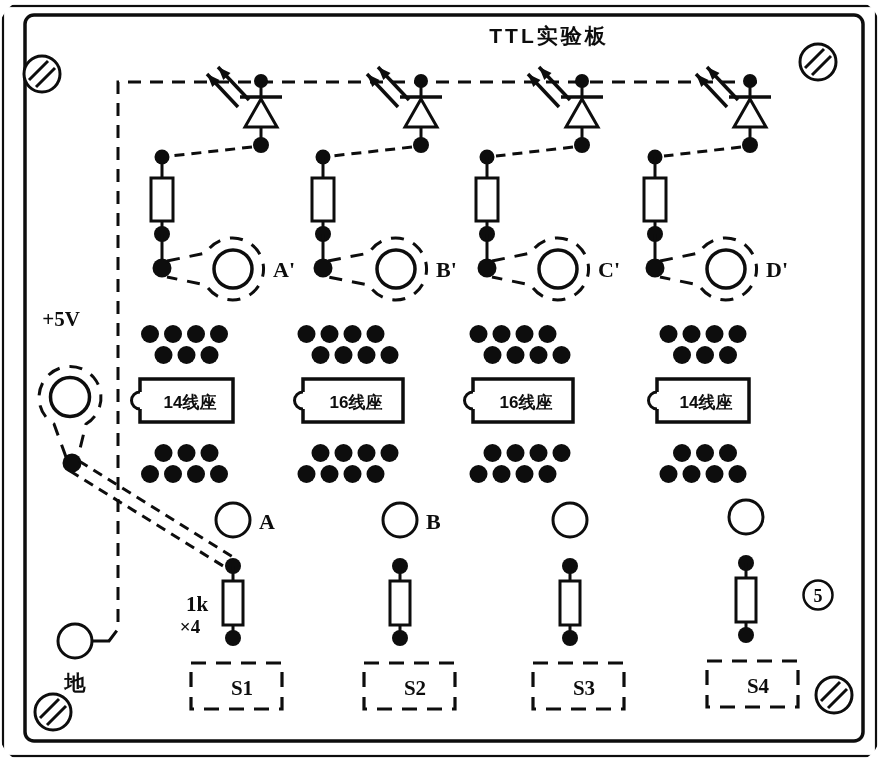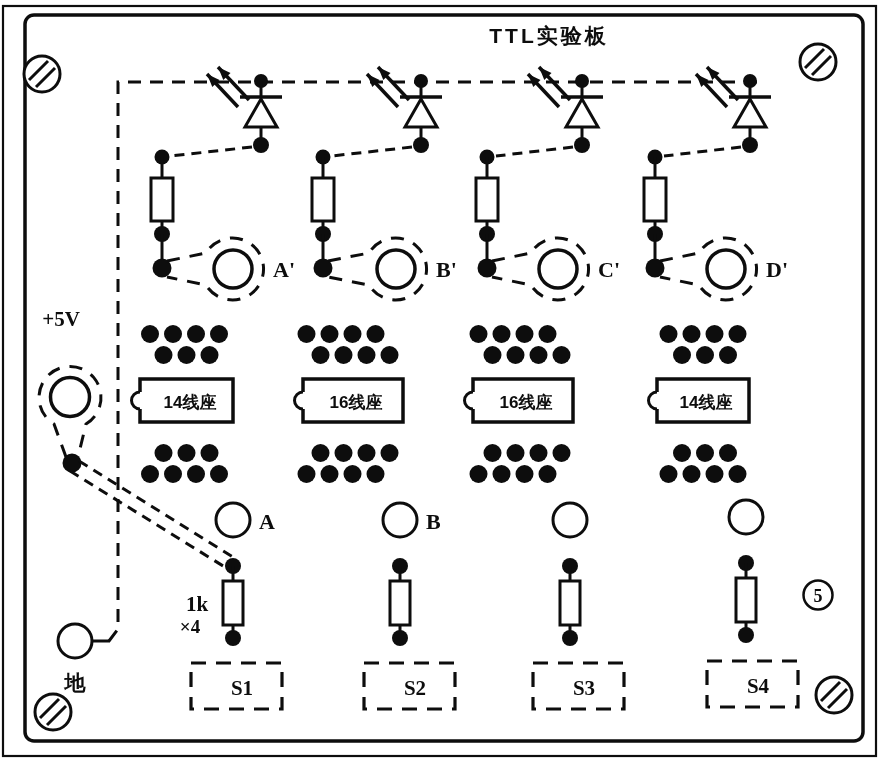--- a/index.html
+++ b/index.html
@@ -1,18 +1,19 @@
 <!DOCTYPE html>
 <html><head>
 <meta charset="utf-8">
 <style>
   html,body{margin:0;padding:0;background:#ffffff;}
   .board{
     position:relative;width:880px;height:762px;background:#ffffff;overflow:hidden;
     font-family:"Liberation Serif","DejaVu Serif",serif;
+    border-radius:28px;
   }
   svg{position:absolute;left:0;top:0;}
   svg text{fill:#0d0d0d;}
   .lat{font-family:"Liberation Serif","DejaVu Serif",serif;font-weight:bold;}
   .cjk{font-family:"Liberation Sans","DejaVu Sans",sans-serif;font-weight:bold;}
   .ln{stroke:#0d0d0d;stroke-width:3;fill:none;}
   .ln35{stroke:#0d0d0d;stroke-width:3.5;fill:none;}
   .dot{fill:#0d0d0d;stroke:none;}
   .hollow{fill:#ffffff;stroke:#0d0d0d;}
   .dash{stroke:#0d0d0d;stroke-width:3;fill:none;stroke-dasharray:13 9;}

